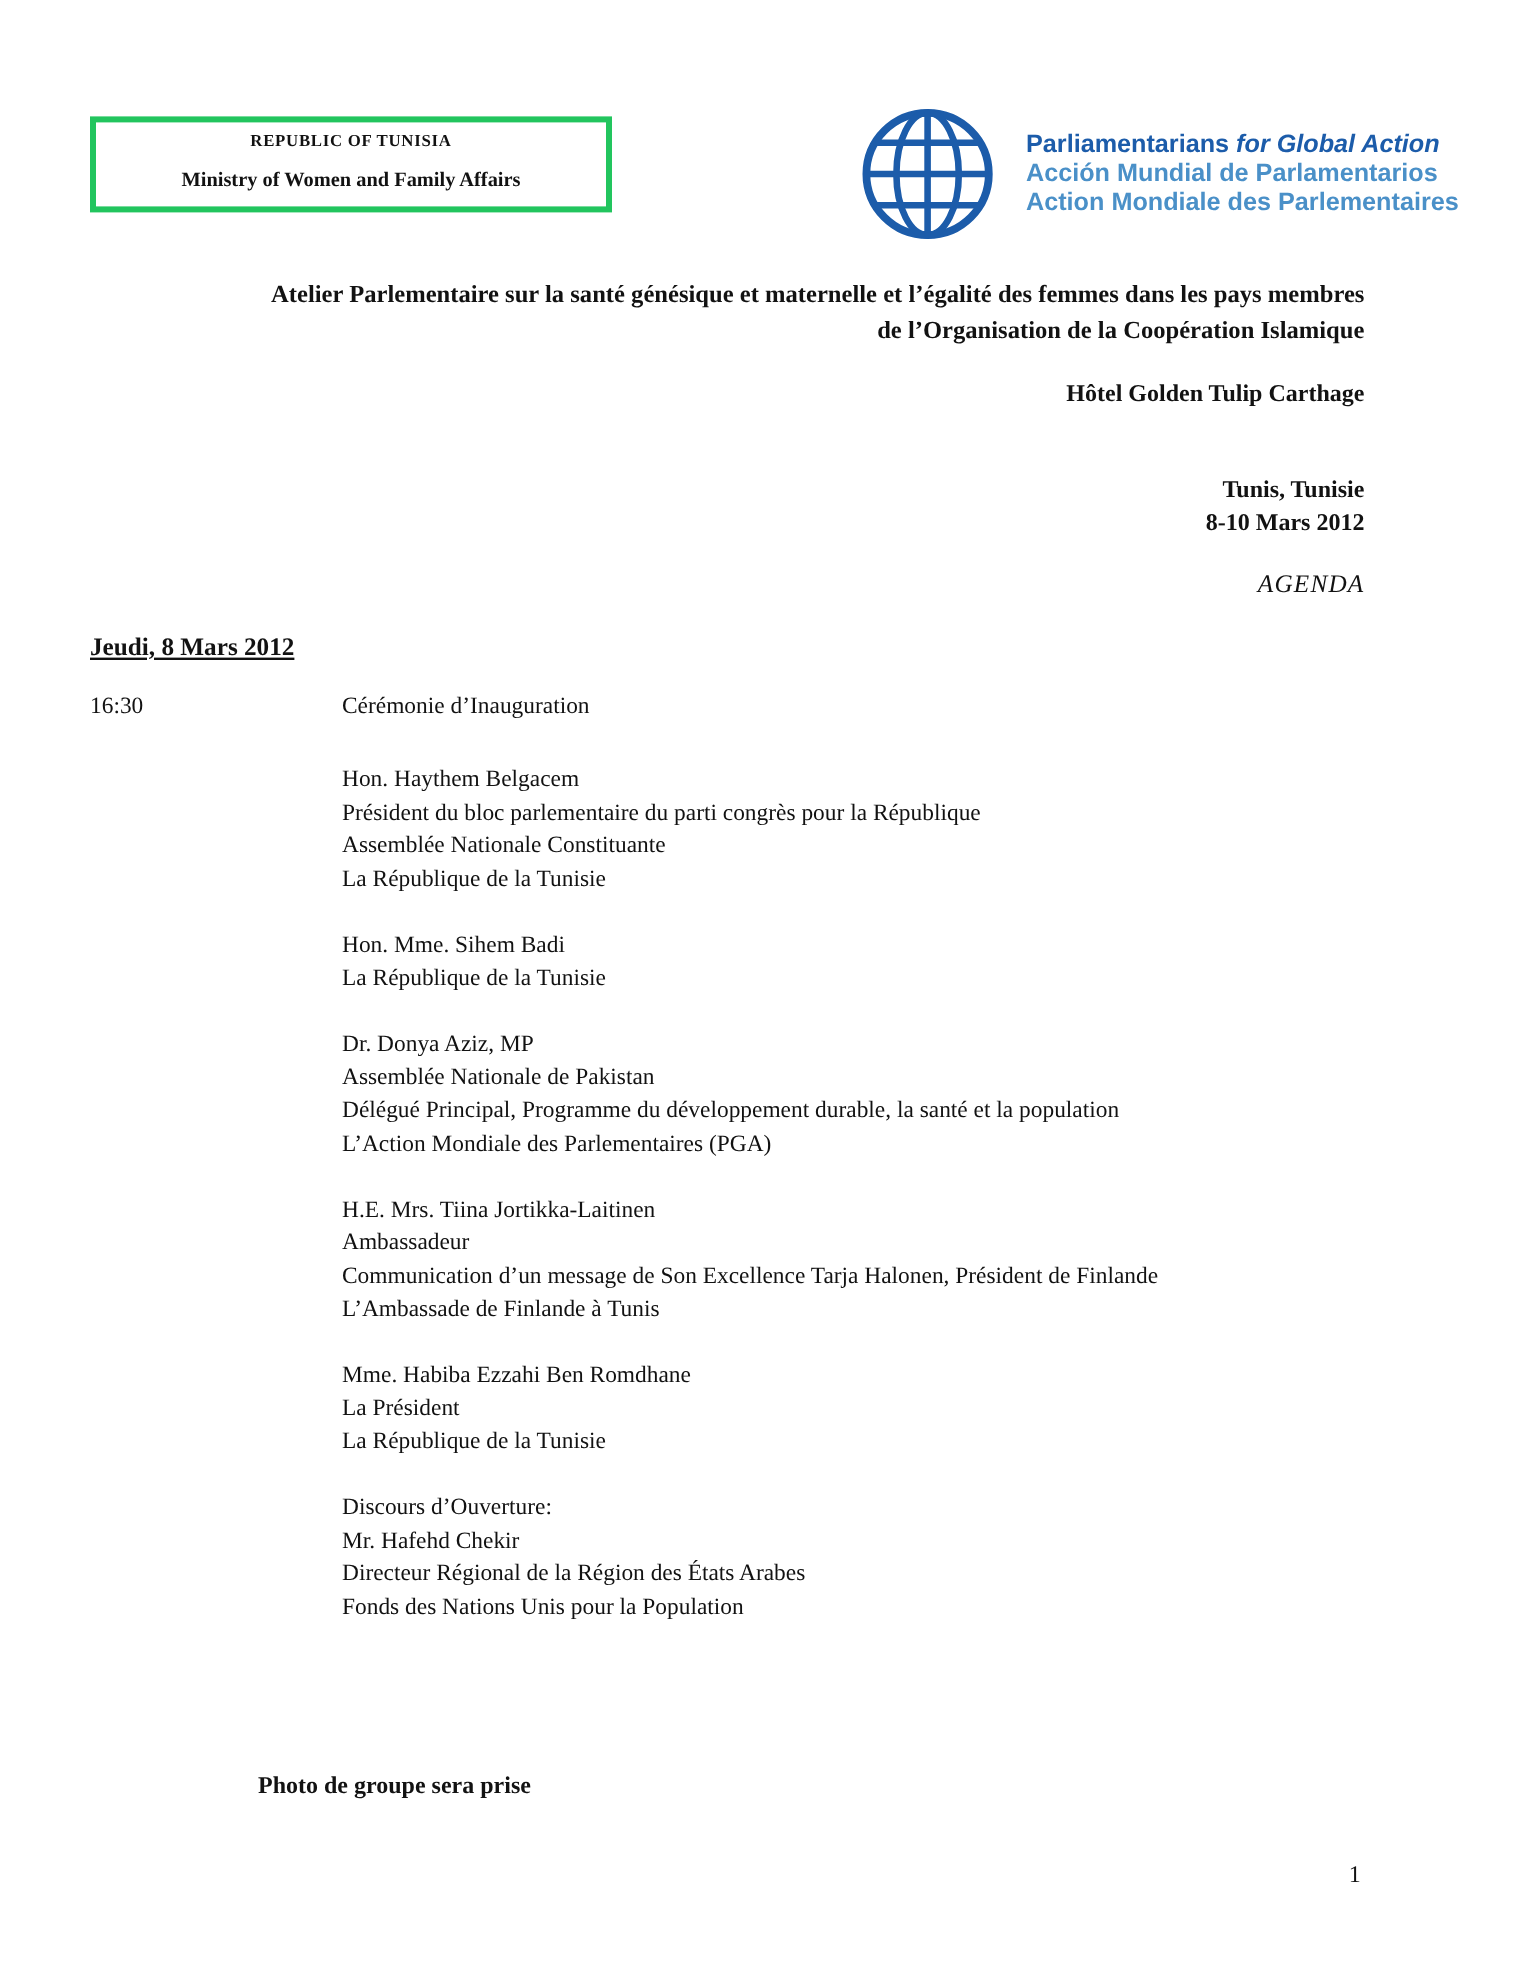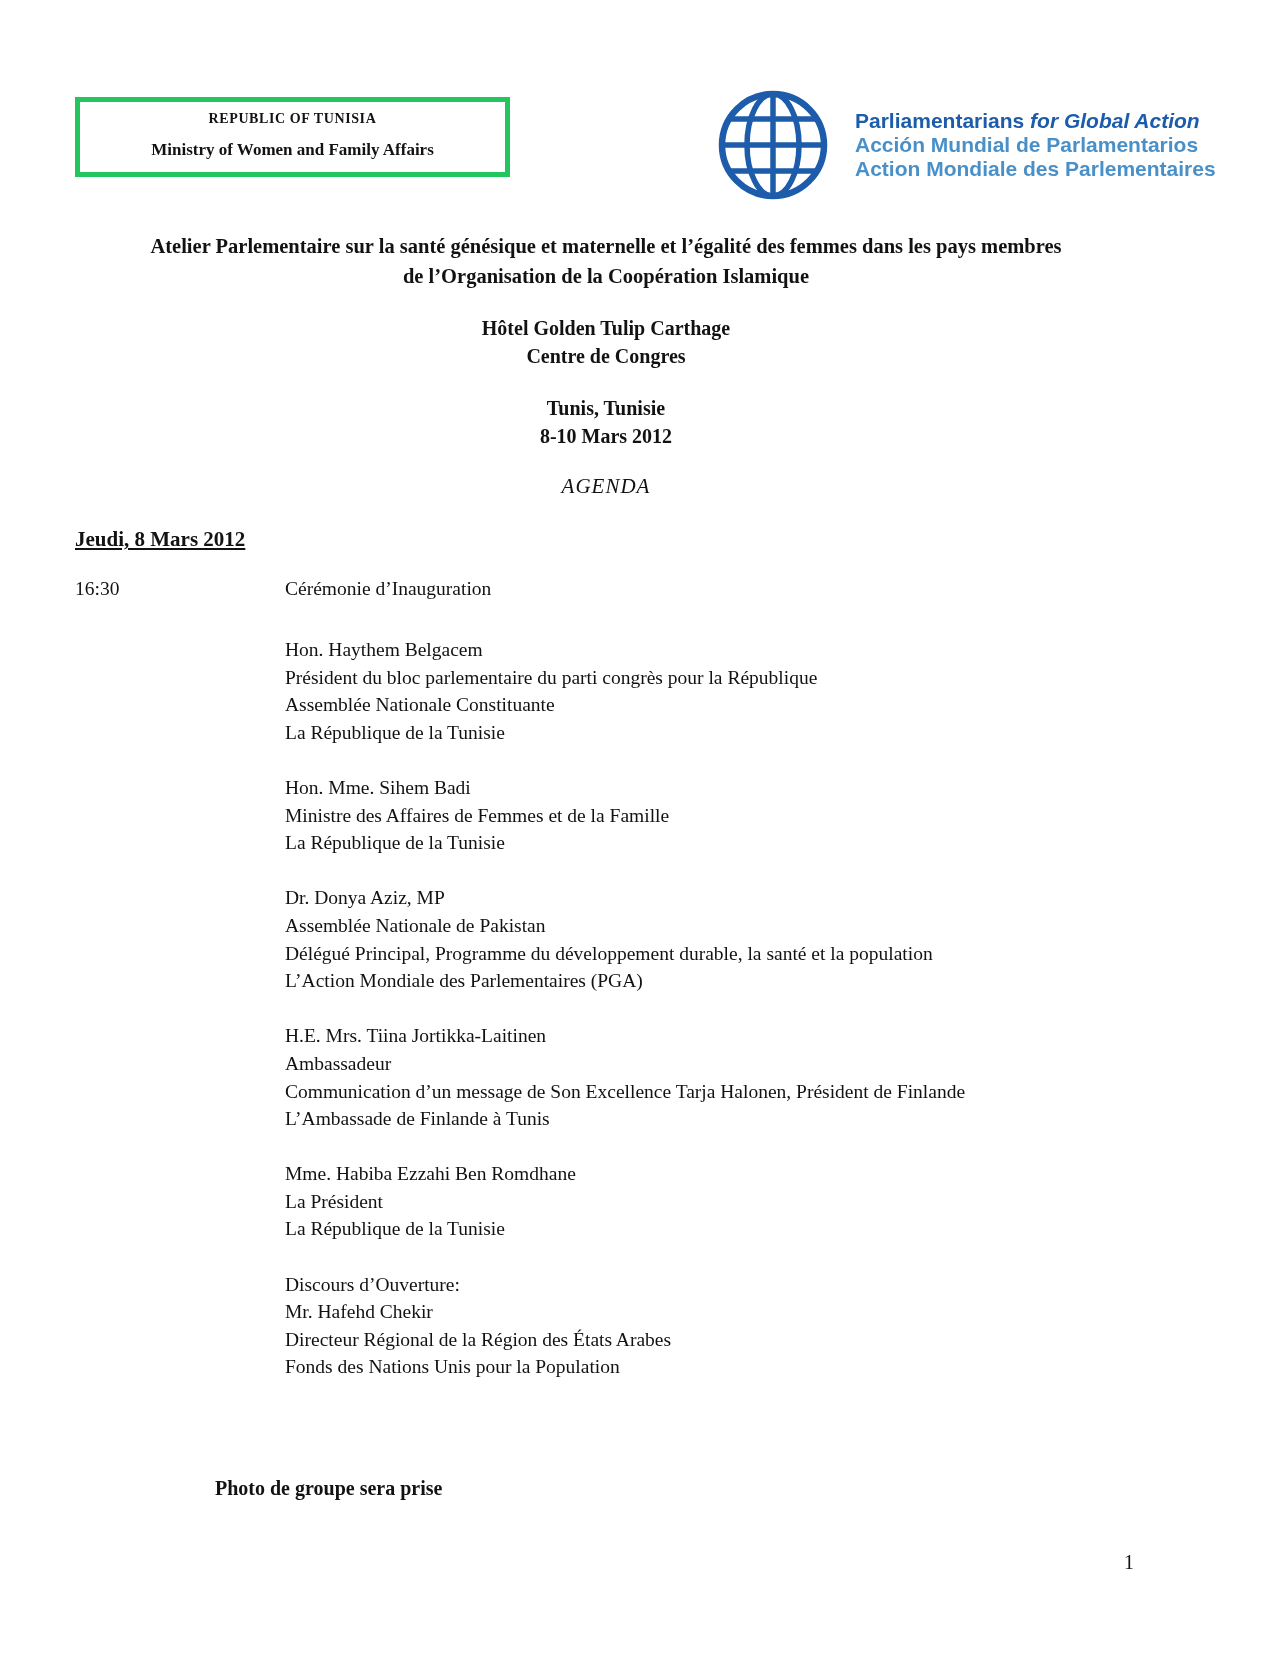--- a/index.html
+++ b/index.html
@@ -43,21 +43,21 @@
   }
   .logo-text .lt1 { color: #1c5caa; }
   .logo-text .lt1 em { font-style: italic; }
   .logo-text .lt2, .logo-text .lt3 { color: #4a90c8; }
 
   
   .centercol {
     position: absolute;
     left: 75px;
     width: 1062px;
-    text-align: center;
+    text-align: right;
   }
   .doc-title { top: 231px; font-size: 20.5px; font-weight: bold; line-height: 30px; }
   .venue     { top: 314px; font-size: 20px;   font-weight: bold; line-height: 28px; }
   .loc       { top: 394px; font-size: 20px;   font-weight: bold; line-height: 28px; }
   .agenda    { top: 474px; font-size: 21px;   font-weight: normal; font-style: italic; letter-spacing: 1px; }
 
   .day-heading {
     position: absolute;
     left: 75px; top: 527px;
     font-size: 21px;
@@ -132,21 +132,20 @@
     </div>
   </div>
 
   <div class="centercol doc-title">
     <div>Atelier Parlementaire sur la santé génésique et maternelle et l’égalité des femmes dans les pays membres</div>
     <div>de l’Organisation de la Coopération Islamique</div>
   </div>
 
   <div class="centercol venue">
     <div>Hôtel Golden Tulip Carthage</div>
-    <div>Centre de Congres</div>
   </div>
 
   <div class="centercol loc">
     <div>Tunis, Tunisie</div>
     <div>8-10 Mars 2012</div>
   </div>
 
   <div class="centercol agenda">AGENDA</div>
 
   <div class="day-heading">Jeudi, 8 Mars 2012</div>
@@ -158,21 +157,20 @@
 
   <div class="blocks">
     <div class="speaker-block">
       <div class="line">Hon. Haythem Belgacem</div>
       <div class="line">Président du bloc parlementaire du parti congrès pour la République</div>
       <div class="line">Assemblée Nationale Constituante</div>
       <div class="line">La République de la Tunisie</div>
     </div>
     <div class="speaker-block">
       <div class="line">Hon. Mme. Sihem Badi</div>
-      <div class="line">Ministre des Affaires de Femmes et de la Famille</div>
       <div class="line">La République de la Tunisie</div>
     </div>
     <div class="speaker-block">
       <div class="line">Dr. Donya Aziz, MP</div>
       <div class="line">Assemblée Nationale de Pakistan</div>
       <div class="line">Délégué Principal, Programme du développement durable, la santé et la population</div>
       <div class="line">L’Action Mondiale des Parlementaires (PGA)</div>
     </div>
     <div class="speaker-block">
       <div class="line">H.E. Mrs. Tiina Jortikka-Laitinen</div>

